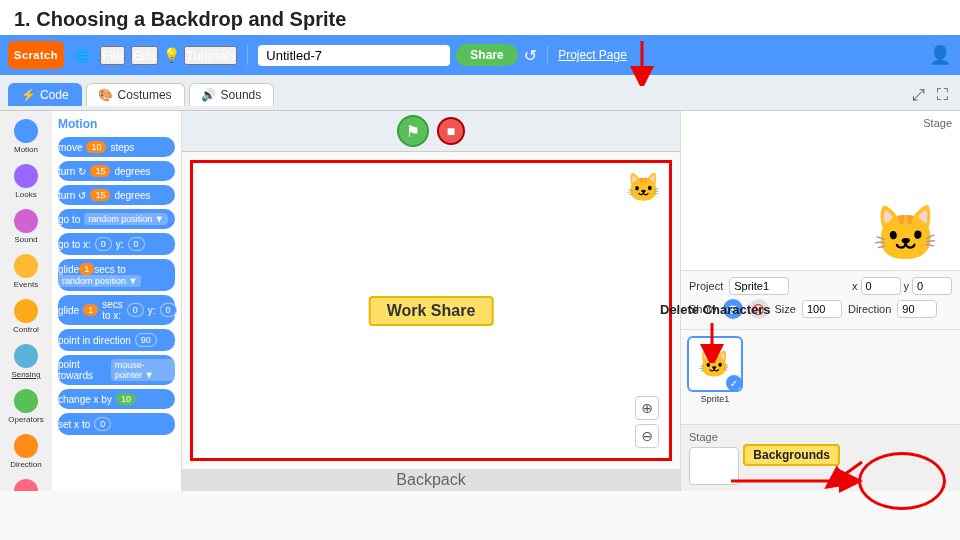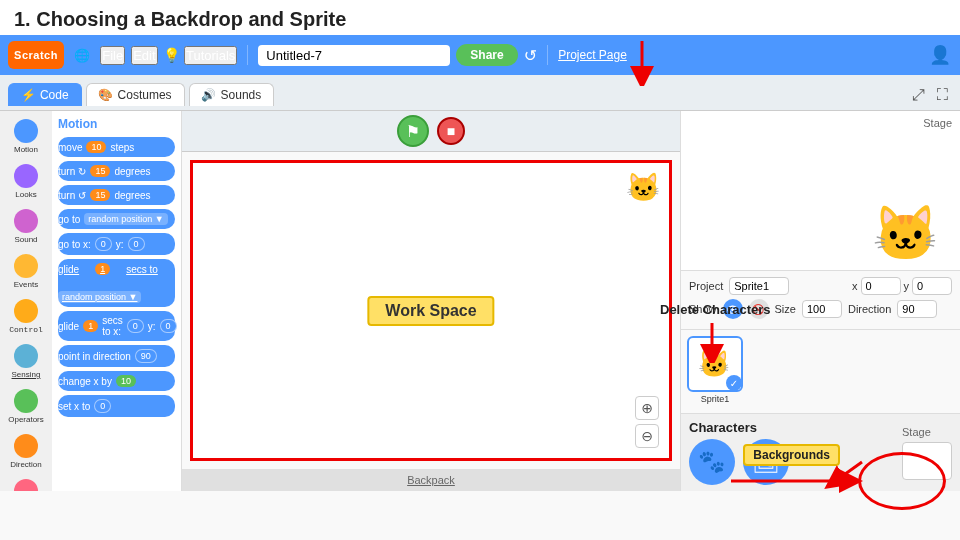--- a/index.html
+++ b/index.html
@@ -192,24 +192,23 @@
       background: #fff; border: 1px solid #ccc; border-radius: 4px;
       cursor: pointer; display: flex; align-items: center; justify-content: center;
       font-size: 14px; color: #555;
     }
     .backpack-bar {
       background: #e0e0e0;
       height: 22px;
       display: flex;
       align-items: center;
       justify-content: center;
-      font-size: 11px;
+      font-size: 16px;
       color: #666;
       cursor: pointer;
-      text-decoration: underline;
     }
 
     
     #stage-panel {
       width: 280px;
       background: #F9F9F9;
       border-left: 1px solid #ddd;
       display: flex;
       flex-direction: column;
     }
@@ -354,21 +353,21 @@
     <div class="cat-item">
       <div class="cat-circle" style="background:#CF63CF;"></div>
       <div style="font-size:8px;">Sound</div>
     </div>
     <div class="cat-item">
       <div class="cat-circle" style="background:#FFB833;"></div>
       <div style="font-size:8px;">Events</div>
     </div>
     <div class="cat-item">
       <div class="cat-circle" style="background:#FFAB19;"></div>
-      <div style="font-size:8px;font-family:Liberation Mono, monospace;">Control</div>
+      <div style="font-size:8px;">Control</div>
     </div>
     <div class="cat-item">
       <div class="cat-circle" style="background:#5CB1D6;"></div>
       <div style="font-size:8px;text-decoration:underline;">Sensing</div>
     </div>
     <div class="cat-item">
       <div class="cat-circle" style="background:#59C059;"></div>
       <div style="font-size:8px;">Operators</div>
     </div>
     <div class="cat-item">
@@ -392,28 +391,31 @@
     </div>
     <div class="block block-blue">
       turn ↺ <span class="block-val">15</span> degrees
     </div>
     <div class="block block-blue">
       go to <span class="block-dropdown">random position ▼</span>
     </div>
     <div class="block block-blue">
       go to x: <span class="block-val-blue">0</span> y: <span class="block-val-blue">0</span>
     </div>
-    <div class="block block-blue" style="flex-wrap:wrap;gap:16px;text-decoration:underline;">
+    <div class="block block-blue" style="flex-wrap:wrap;gap:0;">
       glide <span class="block-val">1</span> secs to <span class="block-dropdown">random position ▼</span>
     </div>
     <div class="block block-blue">
       glide <span class="block-val">1</span> secs to x: <span class="block-val-blue">0</span> y: <span class="block-val-blue">0</span>
     </div>
     <div class="block block-blue">
       point in direction <span class="block-val-blue">90</span>
+    </div>
+    <div class="block block-blue">
+      point towards <span class="block-dropdown">mouse-pointer ▼</span>
     </div>
     <div class="block block-blue">
       change x by <span class="block-val-green">10</span>
     </div>
     <div class="block block-blue">
       set x to <span class="block-val-blue">0</span>
     </div>
   </div>
 
   <div id="workspace">
@@ -424,21 +426,21 @@
       </button>
       <button style="width:28px;height:28px;border-radius:50%;background:#e55;border:2px solid #a00;cursor:pointer;display:flex;align-items:center;justify-content:center;">
         <span style="font-size:14px;color:#fff;">■</span>
       </button>
     </div>
 
     <div id="workspace-canvas">
       <div class="workspace-inner">
 
         <div style="position:absolute;top:8px;right:8px;font-size:28px;">🐱</div>
-        <div class="workspace-label">Work Space</div>
+        <div class="workspace-label">Work Share</div>
         <div class="zoom-controls">
           <button class="zoom-btn">⊕</button>
           <button class="zoom-btn">⊖</button>
         </div>
       </div>
     </div>
 
     <div class="backpack-bar">
       <span>Backpack</span>
     </div>
@@ -481,31 +483,20 @@
             <div style="position:absolute;bottom:-1px;right:-1px;background:#4C97FF;border-radius:50%;width:16px;height:16px;display:flex;align-items:center;justify-content:center;">
               <span style="color:#fff;font-size:10px;">✓</span>
             </div>
           </div>
           <div class="sprite-thumb-label">Sprite1</div>
         </div>
       </div>
     </div>
 
     <div id="stage-buttons">
-      <div>
-        <div style="font-size:13px;font-weight:700;color:#222;margin-bottom:4px;">Characters</div>
-        <div style="display:flex;gap:8px;">
-          <button class="stage-btn" style="background:#4C97FF;">
-            <span>🐾</span>
-          </button>
-          <button class="stage-btn" style="background:#4C97FF;">
-            <span>🖼</span>
-          </button>
-        </div>
-      </div>
       <div style="font-size:11px;color:#666;">
         <div>Stage</div>
         <div style="margin-top:4px;width:50px;height:38px;border:1px solid #ccc;background:#fff;border-radius:4px;"></div>
       </div>
     </div>
   </div>
 </div>
 
 <div style="position:absolute;top:0;left:0;width:960px;height:540px;pointer-events:none;">
 

